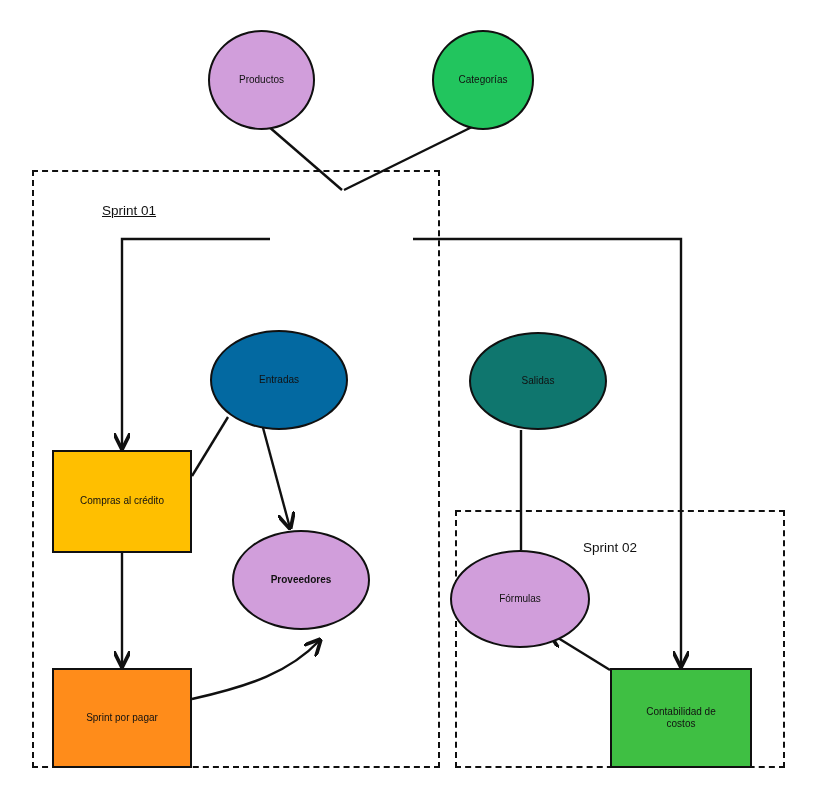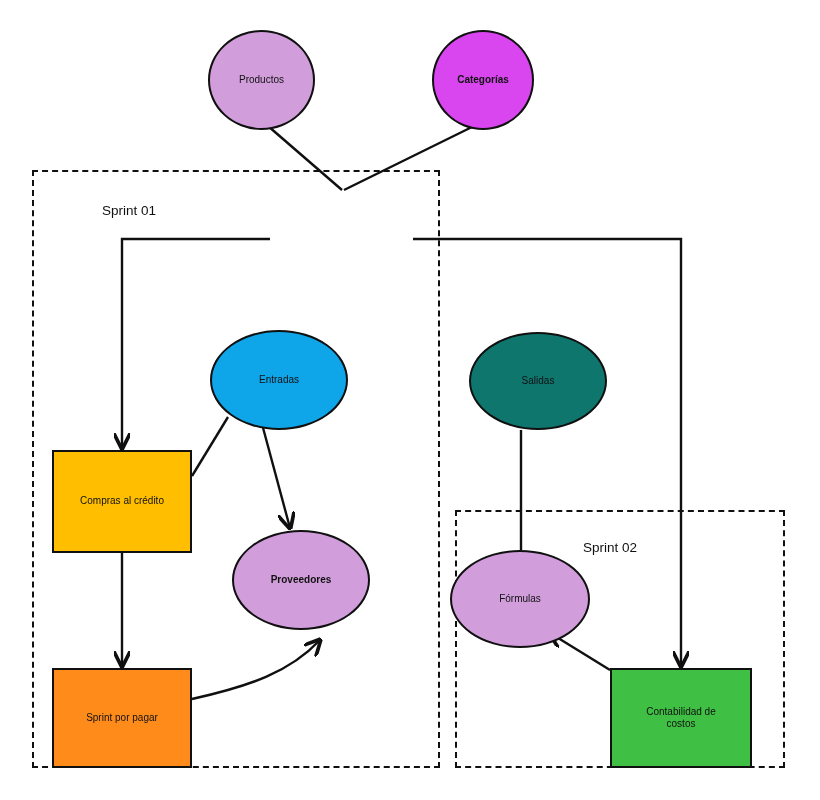--- a/index.html
+++ b/index.html
@@ -80,35 +80,35 @@
 
       <path d="M 192 699 C 250 686 290 672 320 640" marker-end="url(#arrowhead)"></path>
 
       <path d="M 521 430 L 521 550"></path>
 
       <path d="M 610 670 L 550 633" marker-end="url(#arrowhead)"></path>
     </g>
   </svg>
 
   <div class="group-box" style="left:32px; top:170px; width:408px; height:598px;"></div>
-  <div class="group-label" style="left:102px; top:203px;">Sprint 01</div>
+  <div class="group-label" style="left:102px; top:203px;text-decoration:underline;">Sprint 01</div>
 
   <div class="group-box" style="left:455px; top:510px; width:330px; height:258px;"></div>
   <div class="group-label" style="left:583px; top:540px;">Sprint 02</div>
 
   <div class="node node-ellipse" style="left:208px; top:30px; width:107px; height:100px; background:#D19EDB;">
     <span class="node-label">Productos</span>
   </div>
 
-  <div class="node node-ellipse" style="left:432px; top:30px; width:102px; height:100px; background:#d946ef;font-weight:bold;">
+  <div class="node node-ellipse" style="left:432px; top:30px; width:102px; height:100px; background:#22c55e;">
     <span class="node-label">Categorías</span>
   </div>
 
 
-  <div class="node node-ellipse" style="left:210px; top:330px; width:138px; height:100px; background:#0ea5e9;">
+  <div class="node node-ellipse" style="left:210px; top:330px; width:138px; height:100px; background:#0369a1;">
     <span class="node-label">Entradas</span>
   </div>
 
   <div class="node node-ellipse" style="left:469px; top:332px; width:138px; height:98px; background:#0f766e;">
     <span class="node-label">Salidas</span>
   </div>
 
   <div class="node node-rect" style="left:52px; top:450px; width:140px; height:103px; background:#FFBF00;">
     <span class="node-label">Compras al crédito</span>
   </div>

